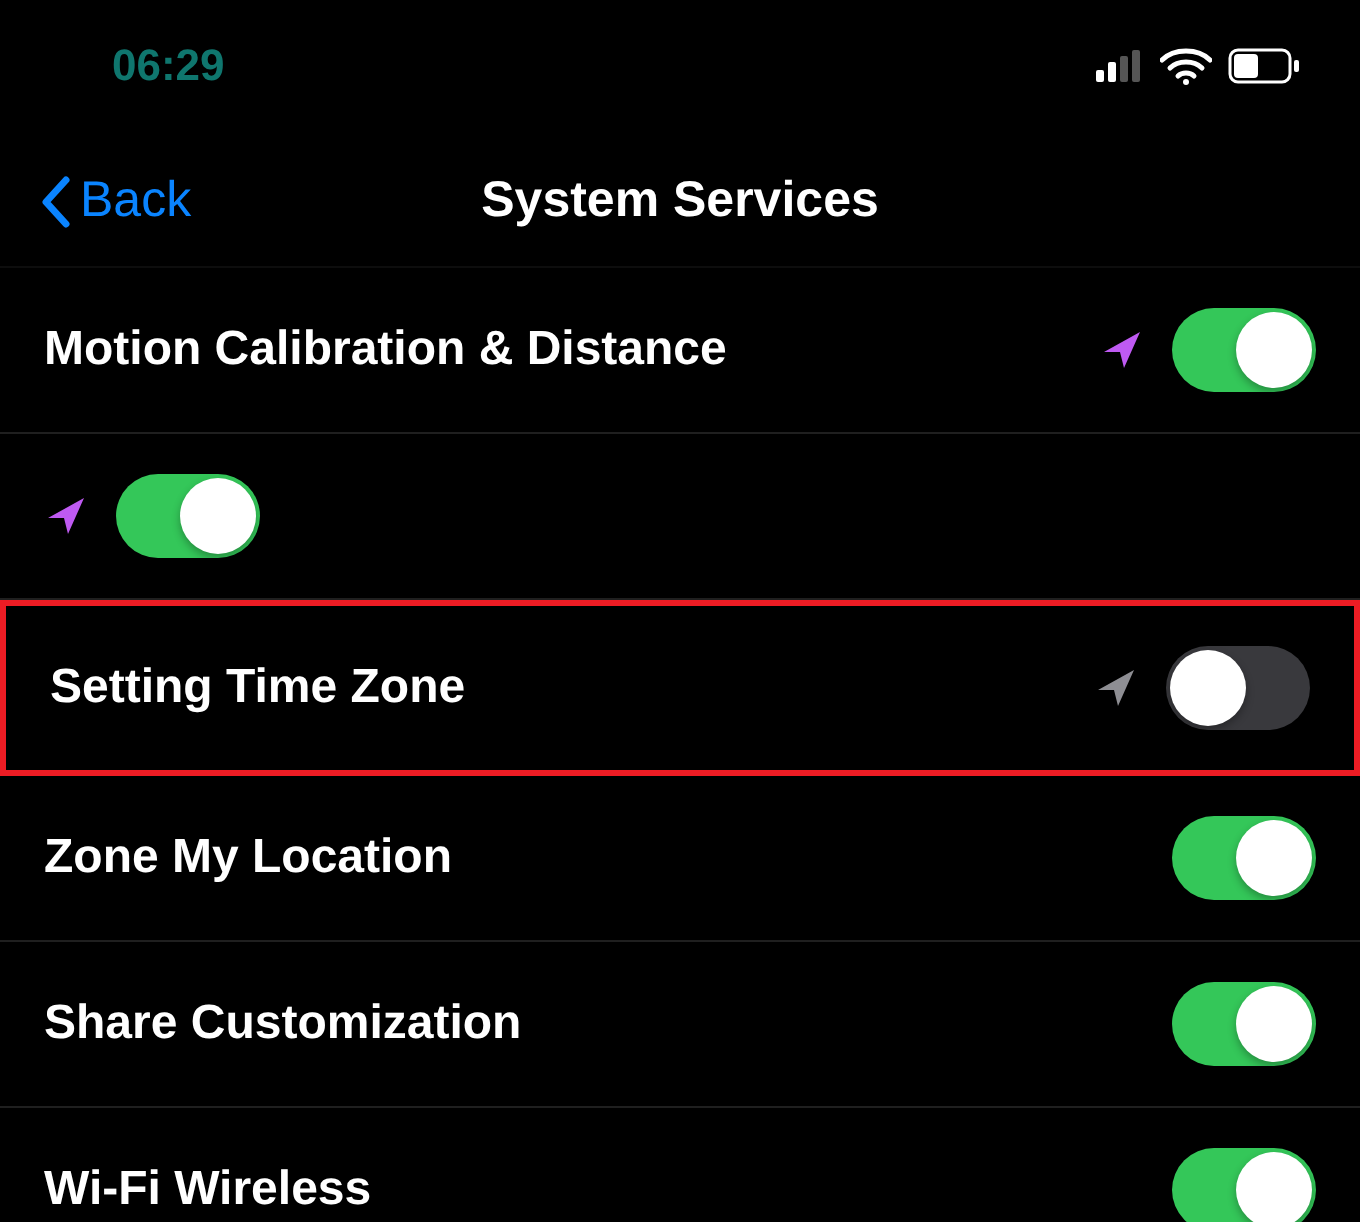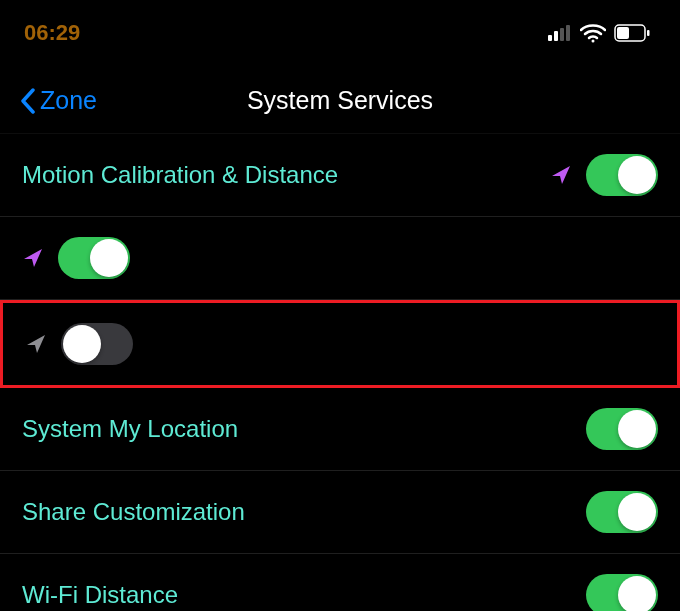--- a/index.html
+++ b/index.html
@@ -11,22 +11,22 @@
       width: 680px;
       height: 611px;
       background: #000;
       font-family: -apple-system, BlinkMacSystemFont, 'Segoe UI', Helvetica, Arial, sans-serif;
       overflow: hidden;
       border-radius: 10px;
     }
     .status-bar {
       display: flex;
       justify-content: space-between;
-      padding: 20px 30px 14px 24px;
-      color: #a16207;
+      padding: 20px 30px 14px 56px;
+      color: #0f766e;
     }
     .status-time {
       font-size: 22px;
       font-weight: 600;
     }
     .status-icons {
       display: flex;
       align-items: center;
       gap: 8px;
     }
@@ -48,43 +48,43 @@
     }
     .back-chevron {
       display: inline-block;
     }
     .nav-title {
       position: absolute;
       left: 50%;
       transform: translateX(-50%);
       color: #fff;
       font-size: 25px;
-      font-weight: 400;
+      font-weight: 700;
     }
     .settings-list {
       background: #000;
     }
     .settings-row {
       display: flex;
       align-items: center;
       padding: 20px 22px;
       border-bottom: 1px solid rgba(255,255,255,0.12);
       position: relative;
     }
     .settings-row.highlighted {
       border: 3px solid #ed1c24;
       border-left-width: 3px;
       border-right-width: 3px;
       margin: 0;
     }
     .row-label {
       flex: 1;
-      color: #5eead4;
+      color: #ffffff;
       font-size: 24px;
-      font-weight: 400;
+      font-weight: 700;
     }
     .row-right {
       display: flex;
       align-items: center;
       gap: 14px;
     }
     .location-arrow {
       width: 22px;
       height: 22px;
     }
@@ -141,21 +141,21 @@
       <rect x="33" y="6" width="2.5" height="6" rx="1" fill="#fff"></rect>
     </svg>
   </div>
 </div>
 
 <div class="nav-bar">
   <div class="back-button">
     <svg class="back-chevron" width="16" height="26" viewBox="0 0 16 26">
       <path d="M13 2 L3 13 L13 24" stroke="#0a84ff" stroke-width="3.5" fill="none" stroke-linecap="round" stroke-linejoin="round"></path>
     </svg>
-    <span>Zone</span>
+    <span>Back</span>
   </div>
   <div class="nav-title">System Services</div>
 </div>
 
 <div class="settings-list">
 
   <div class="settings-row">
     <div class="row-label">Motion Calibration &amp; Distance</div>
     <div class="row-right">
       <svg class="location-arrow" width="22" height="22" viewBox="0 0 22 22">
@@ -172,50 +172,51 @@
       <svg class="location-arrow" width="22" height="22" viewBox="0 0 22 22">
         <path d="M2 12 L20 2 L12 20 L10 12 Z" fill="#bf5af2"></path>
       </svg>
       <div class="toggle on">
         <div class="toggle-knob"></div>
       </div>
     </div>
   </div>
 
   <div class="settings-row highlighted">
+    <div class="row-label">Setting Time Zone</div>
     <div class="row-right">
       <svg class="location-arrow" width="22" height="22" viewBox="0 0 22 22">
         <path d="M2 12 L20 2 L12 20 L10 12 Z" fill="#8e8e93"></path>
       </svg>
       <div class="toggle off">
         <div class="toggle-knob"></div>
       </div>
     </div>
   </div>
 
   <div class="settings-row">
-    <div class="row-label">System My Location</div>
+    <div class="row-label">Zone My Location</div>
     <div class="row-right">
       <div class="toggle on">
         <div class="toggle-knob"></div>
       </div>
     </div>
   </div>
 
   <div class="settings-row">
     <div class="row-label">Share Customization</div>
     <div class="row-right">
       <div class="toggle on">
         <div class="toggle-knob"></div>
       </div>
     </div>
   </div>
 
   <div class="settings-row">
-    <div class="row-label">Wi-Fi Distance</div>
+    <div class="row-label">Wi-Fi Wireless</div>
     <div class="row-right">
       <div class="toggle on">
         <div class="toggle-knob"></div>
       </div>
     </div>
   </div>
 
 </div>
 
 </body></html>

